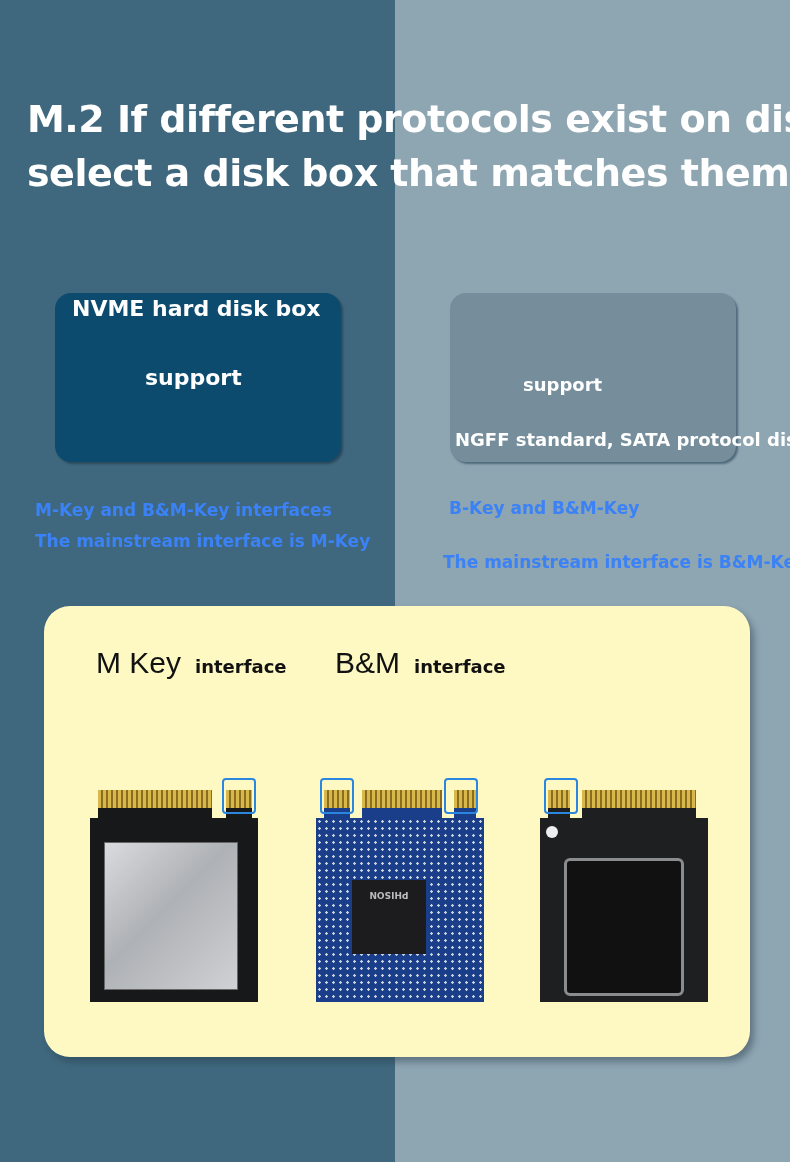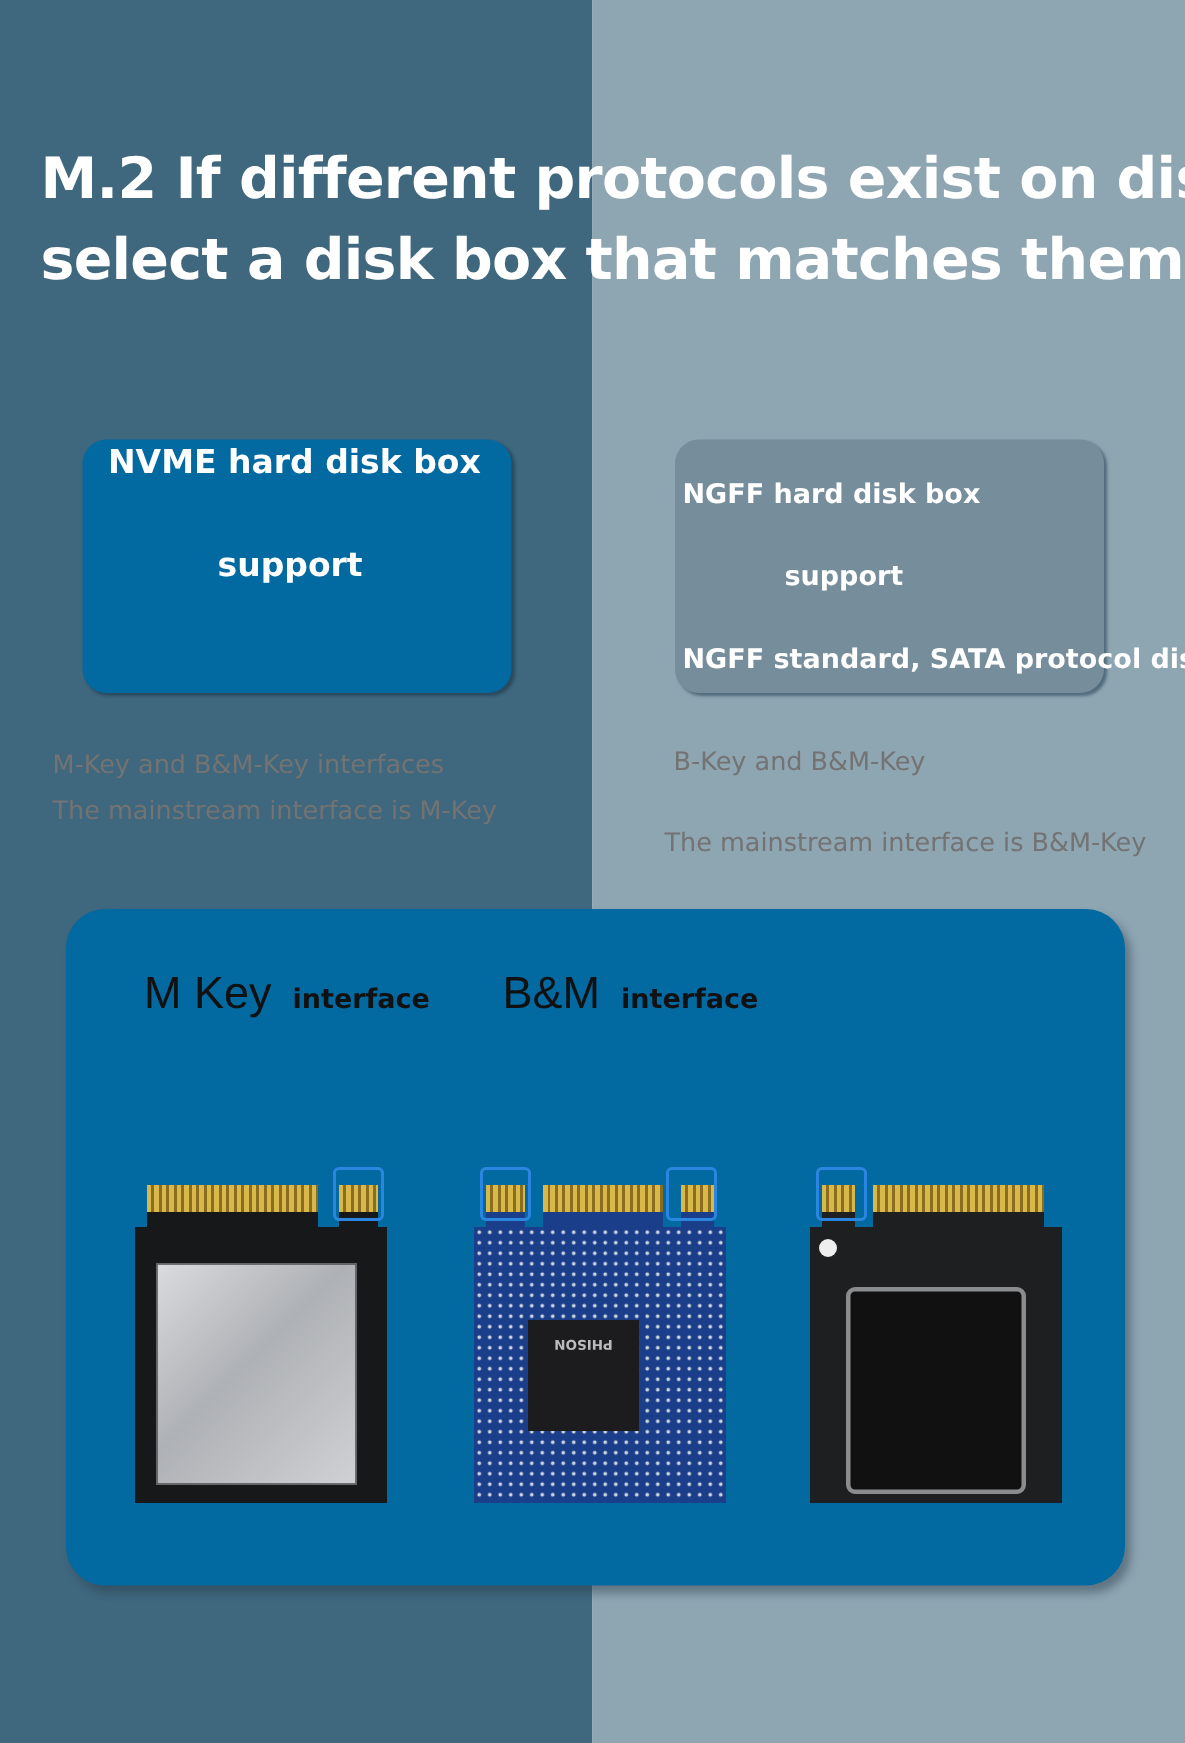--- a/index.html
+++ b/index.html
@@ -5,36 +5,36 @@
   * { margin: 0; padding: 0; box-sizing: border-box; }
   html, body { width: 790px; height: 1162px; overflow: hidden; }
   body { position: relative; font-family: "DejaVu Sans", sans-serif; }
   .bg-left { position: absolute; left: 0; top: 0; width: 395px; height: 1162px; background: #3f677d; }
   .bg-right { position: absolute; left: 395px; top: 0; width: 395px; height: 1162px; background: #8ea5b2; }
 
   .title { position: absolute; left: 27px; top: 92px; color: #fff; font-weight: bold;
     font-size: 38px; line-height: 54px; white-space: nowrap; letter-spacing: -0.5px; }
 
   .box { position: absolute; border-radius: 16px; color: #fff; font-weight: bold; }
-  .box-left { left: 55px; top: 293px; width: 286px; height: 169px; background: #0369a1;
+  .box-left { left: 55px; top: 293px; width: 286px; height: 169px; background: #0c4a6e;
     box-shadow: 2px 2px 2px rgba(20,40,55,0.45); }
   .box-right { left: 450px; top: 293px; width: 286px; height: 169px; background: #768e9c;
     box-shadow: 2px 2px 2px rgba(30,60,80,0.55); }
   .box .line { position: absolute; white-space: nowrap; }
   .box-left .l1 { left: 17px; top: 3px; font-size: 22px; }
   .box-left .l2 { left: 90px; top: 72px; font-size: 22px; }
   .box-left .l3 { left: 17px; top: 140px; font-size: 22px; }
   .box-right .l1 { left: 5px; top: 26px; font-size: 18px; }
   .box-right .l2 { left: 73px; top: 81px; font-size: 18px; }
   .box-right .l3 { left: 5px; top: 136px; font-size: 18px; }
 
-  .note { position: absolute; color: #737373; font-weight: normal; font-size: 17px; white-space: nowrap; text-align: right; }
+  .note { position: absolute; color: #3b82f6; font-weight: bold; font-size: 17px; white-space: nowrap; text-align: right; }
 
   .card { position: absolute; left: 44px; top: 606px; width: 706px; height: 451px;
-    background: #0369a1; border-radius: 26px; box-shadow: 4px 5px 6px rgba(40,60,75,0.45); overflow: hidden; }
+    background: #fef9c3; border-radius: 26px; box-shadow: 4px 5px 6px rgba(40,60,75,0.45); overflow: hidden; }
 
   .klabel { position: absolute; top: 40px; white-space: nowrap; color: #111; }
   .klabel .big { font-family: "Liberation Sans", sans-serif; font-size: 30px; }
   .klabel .small { font-family: "DejaVu Sans", sans-serif; font-weight: bold; font-size: 18px; margin-left: 14px; }
 
   .pcb { position: absolute; top: 172px; width: 168px; height: 224px; }
   .board { position: absolute; left: 0; top: 40px; width: 100%; height: 184px; }
   .contacts { position: absolute; top: 12px; height: 22px;
     background: repeating-linear-gradient(90deg, #d8b84a 0 3px, #8a6d1f 3px 5px);
     border-radius: 0 0 2px 2px; }
@@ -67,21 +67,20 @@
   <div>M.2 If different protocols exist on disks</div>
   <div>select a disk box that matches them</div>
 </div>
 
 <div class="box box-left">
   <div class="line l1">NVME hard disk box</div>
   <div class="line l2">support</div>
 </div>
 
 <div class="box box-right">
-  <div class="line l1">NGFF hard disk box</div>
   <div class="line l2">support</div>
   <div class="line l3">NGFF standard, SATA protocol disk</div>
 </div>
 
 <div class="note" style="left:35px; top:500px;">M-Key and B&amp;M-Key interfaces</div>
 <div class="note" style="left:35px; top:531px;">The mainstream interface is M-Key</div>
 <div class="note" style="left:449px; top:498px;">B-Key and B&amp;M-Key</div>
 <div class="note" style="left:443px; top:552px;">The mainstream interface is B&amp;M-Key</div>
 
 <div class="card">

